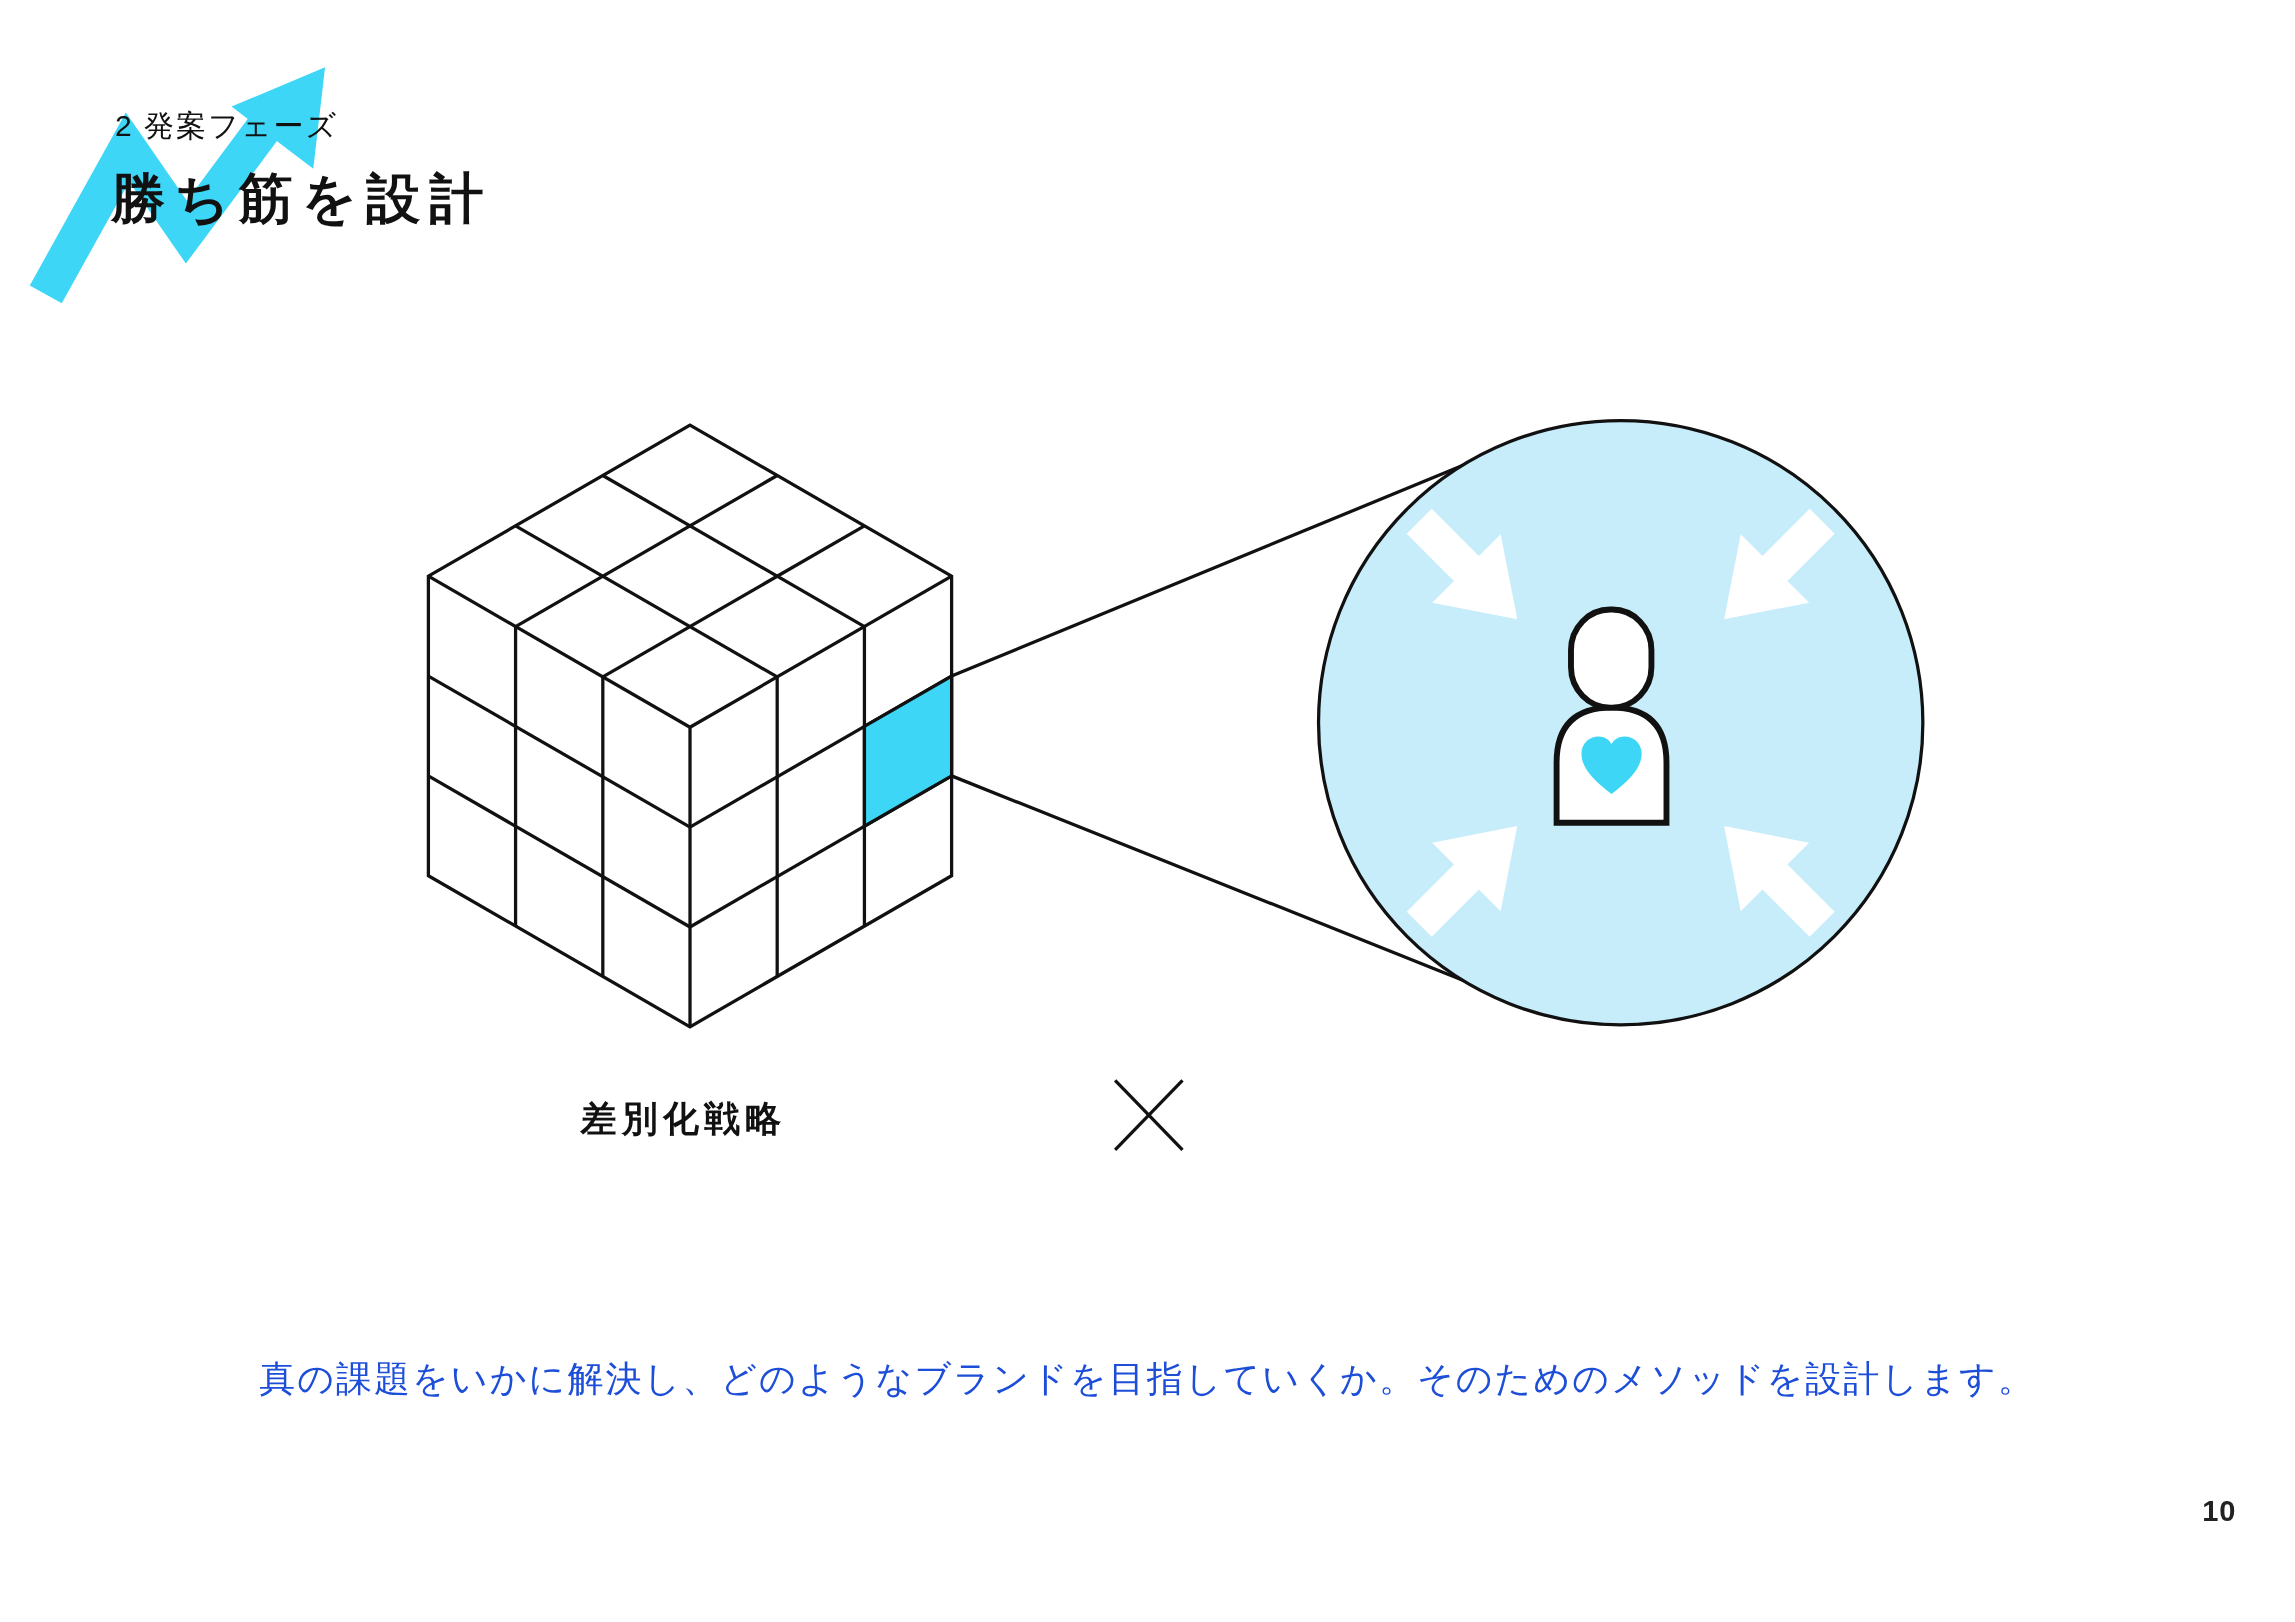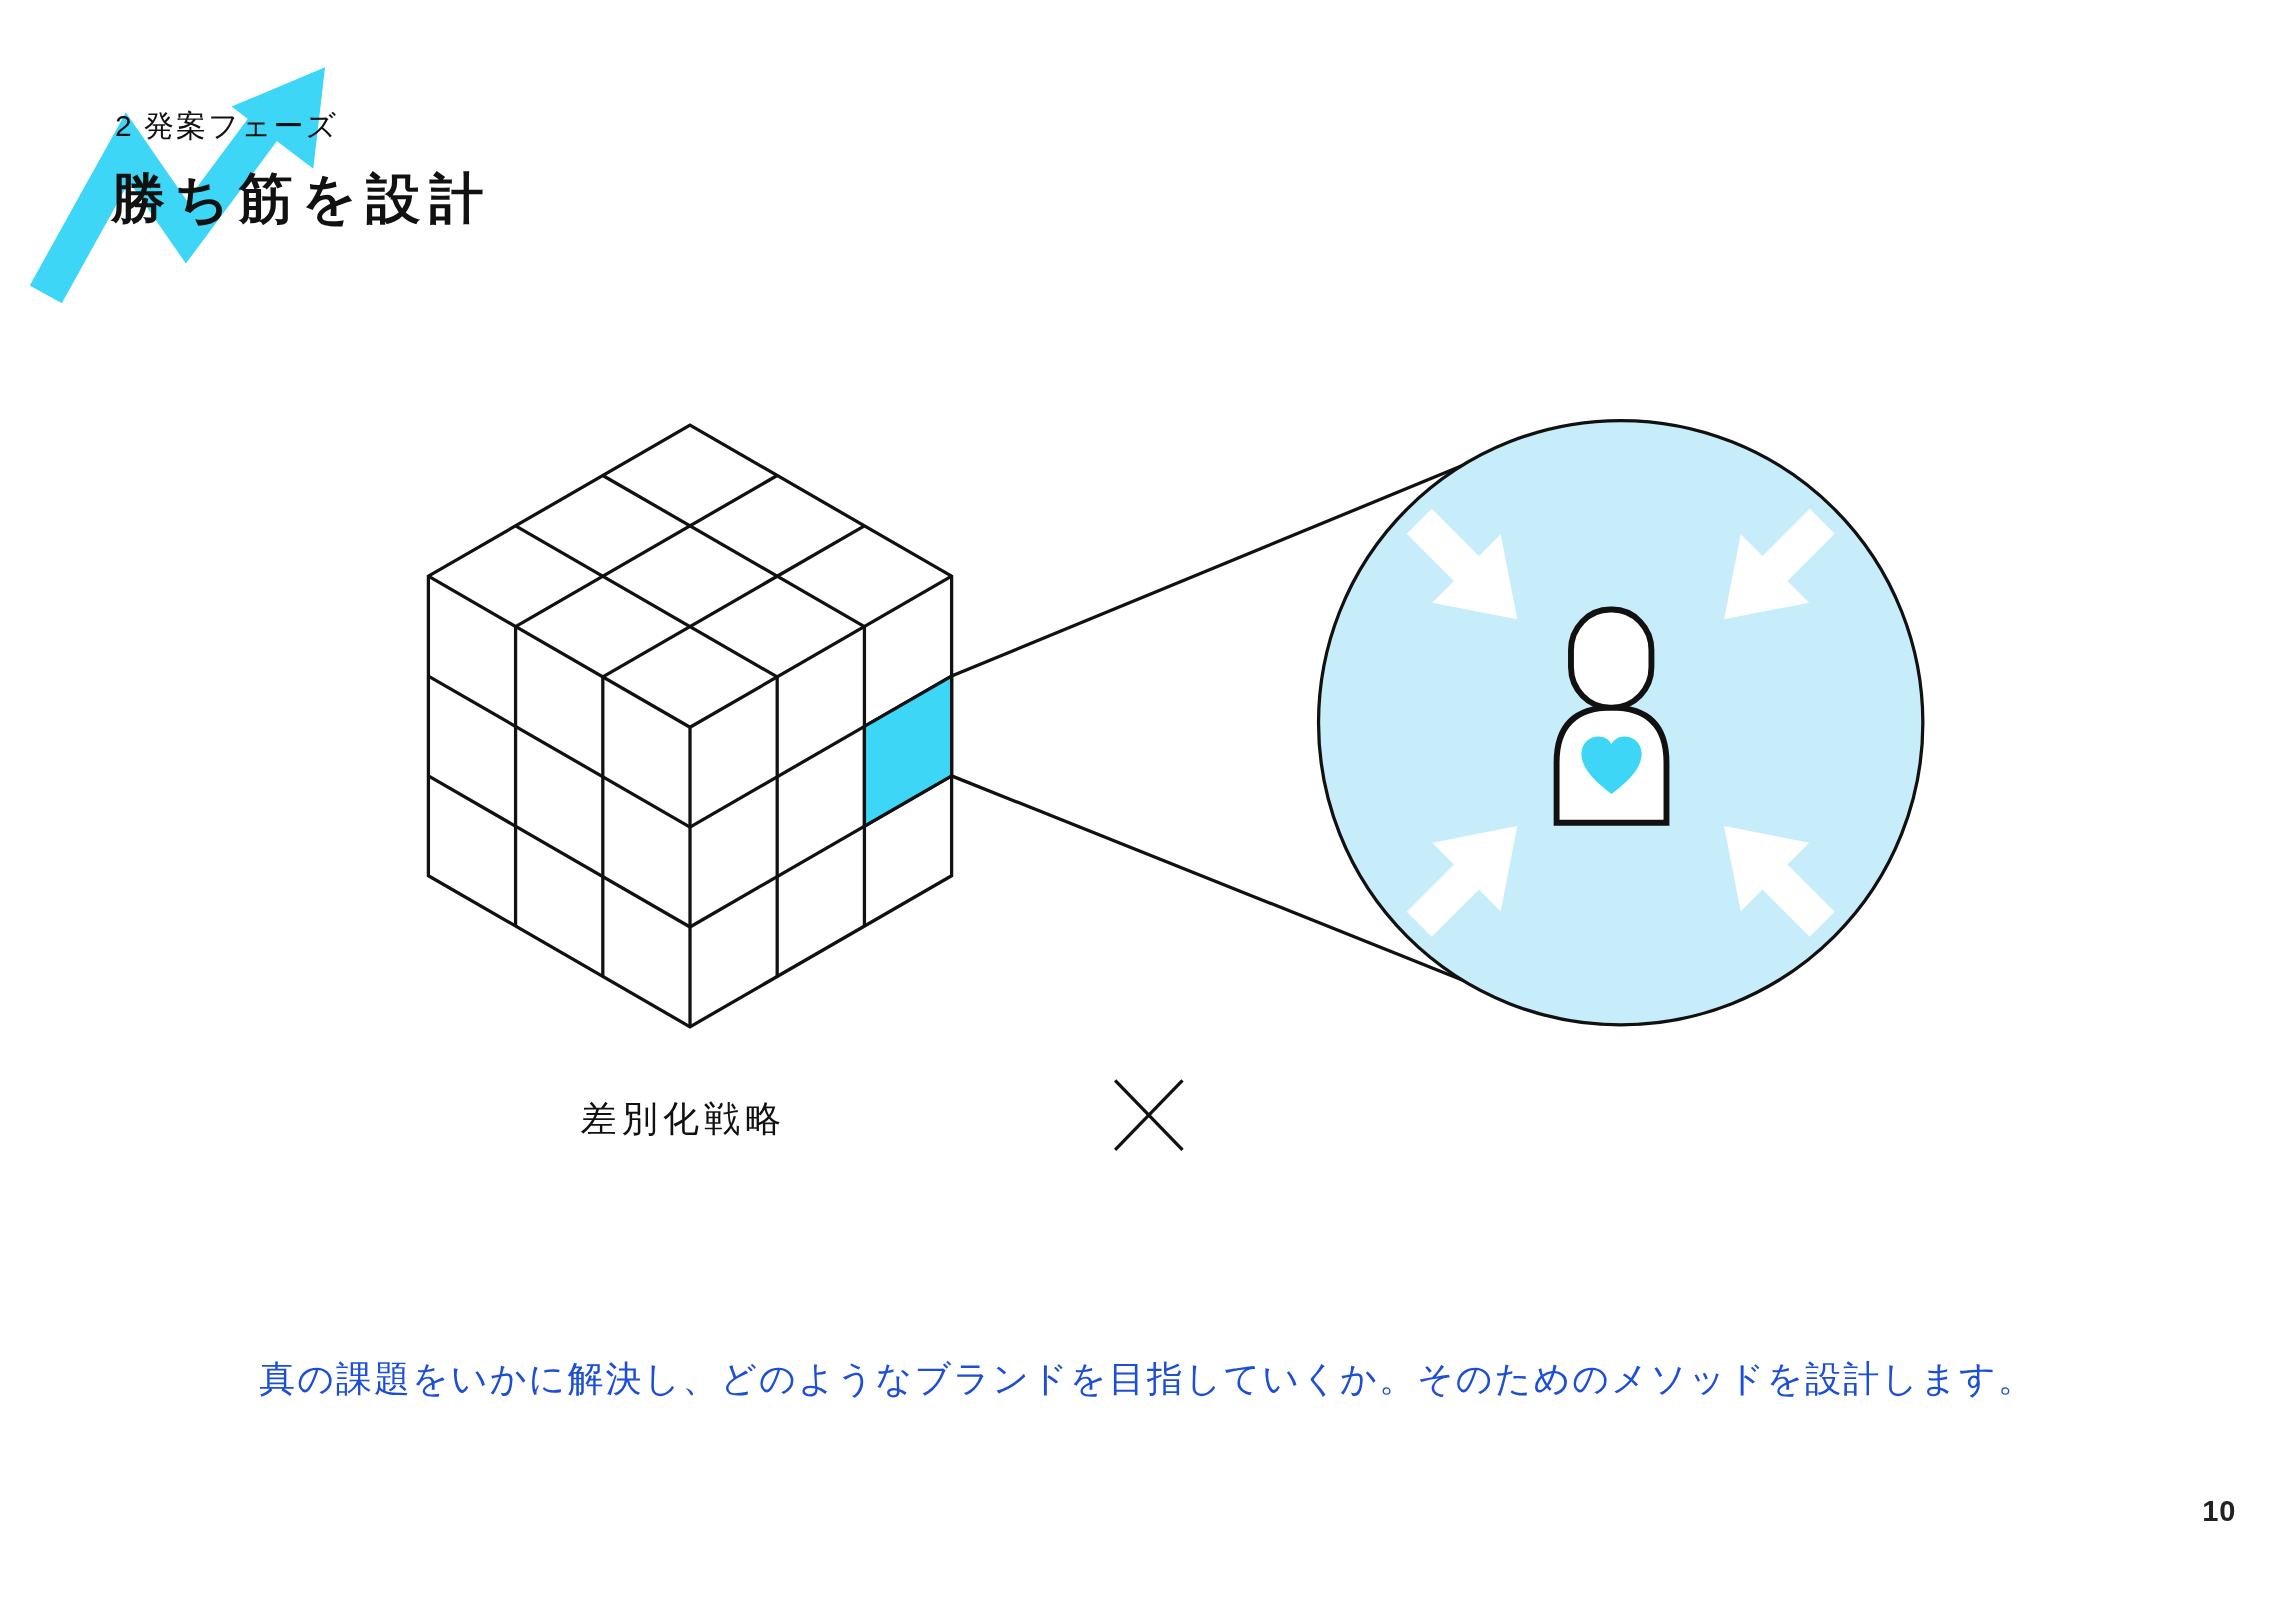--- a/index.html
+++ b/index.html
@@ -20,21 +20,21 @@
   .section-label{
     left:115px;top:109px;
     font-size:30px;letter-spacing:2px;font-weight:400;text-align:right;
   }
   .page-title{
     left:111px;top:167px;
     font-size:54px;letter-spacing:9.2px;font-weight:700;
   }
   .diagram-label{
     top:1098px;width:589px;text-align:center;
-    font-size:36px;font-weight:400;letter-spacing:5.2px;
+    font-size:36px;font-weight:700;letter-spacing:5.2px;
   }
   .label-left{left:389px;}
   .label-right{left:1318px;}
   .description{
     left:0;top:1358px;width:2295px;text-align:center;
     font-size:36px;font-weight:400;letter-spacing:2px;color:#1d4ed8;
   }
   .page-number{
     top:1495px;right:59px;
     font-size:29px;color:#222222;letter-spacing:0.7px;font-weight:bold;

